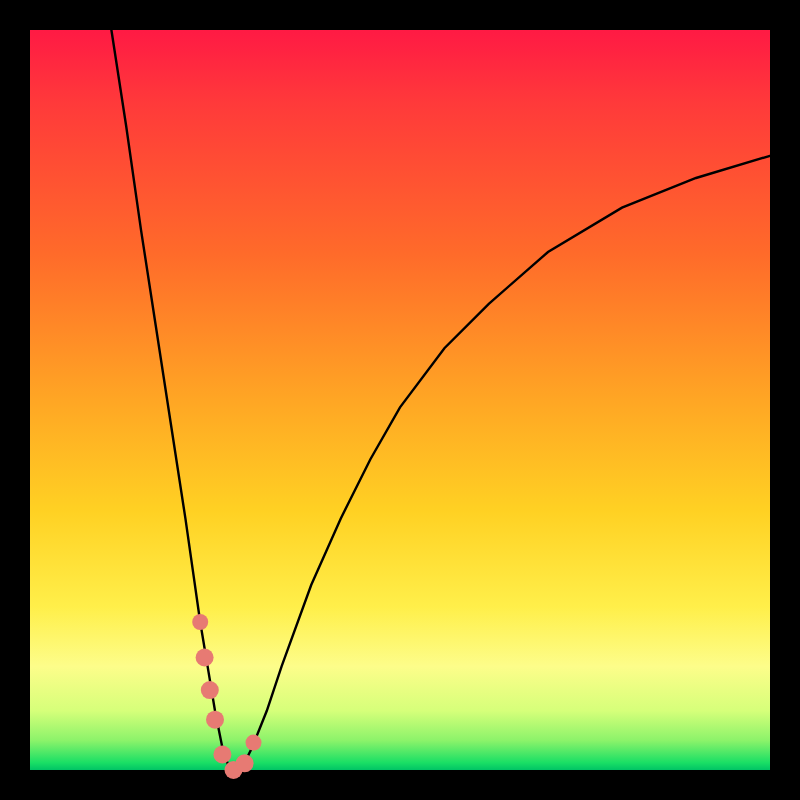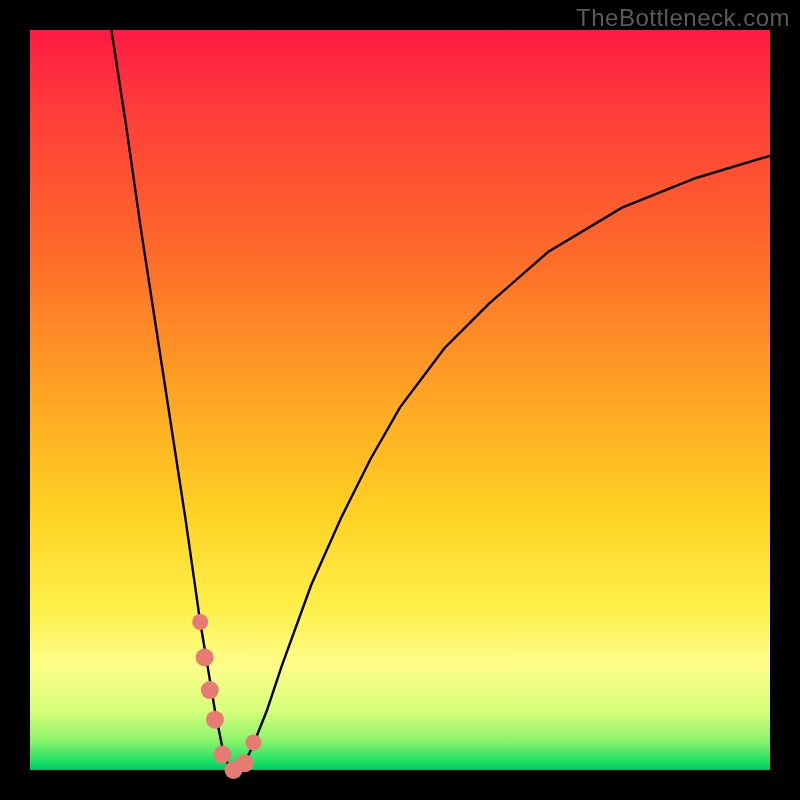--- a/index.html
+++ b/index.html
@@ -61,21 +61,20 @@
   }
   .marker {
     fill: #e77a73;
     stroke: none;
   }
 </style>
 </head>
 <body>
 
 <div class="frame">
-  <div class="watermark">TheBottleneck.com</div>
 
   <div class="plot">
     <svg class="curve" viewBox="0 0 740 740" preserveAspectRatio="none">
       <path id="curve-path" fill="none" stroke="#000" stroke-width="2.4" stroke-linecap="round" d="M81.4 0.0 L96.2 96.2 L111.0 199.8 L125.8 296.0 L140.6 392.2 L155.4 488.4 L162.8 540.2 L170.2 592.0 L177.6 636.4 L185.0 680.8 L192.4 717.8 L199.8 740.0 L207.2 740.0 L214.6 732.6 L222.0 717.8 L236.8 680.8 L251.6 636.4 L281.2 555.0 L310.8 488.4 L340.4 429.2 L370.0 377.4 L414.4 318.2 L458.8 273.8 L518.0 222.0 L592.0 177.6 L666.0 148.0 L740.0 125.8"></path>
       <g id="markers">
           <circle cx="170.2" cy="592.0" r="8" class="marker"></circle>
           <circle cx="174.6" cy="627.5" r="9" class="marker"></circle>
           <circle cx="179.8" cy="660.1" r="9" class="marker"></circle>
           <circle cx="185.0" cy="689.7" r="9" class="marker"></circle>
           <circle cx="192.4" cy="724.5" r="9" class="marker"></circle>

